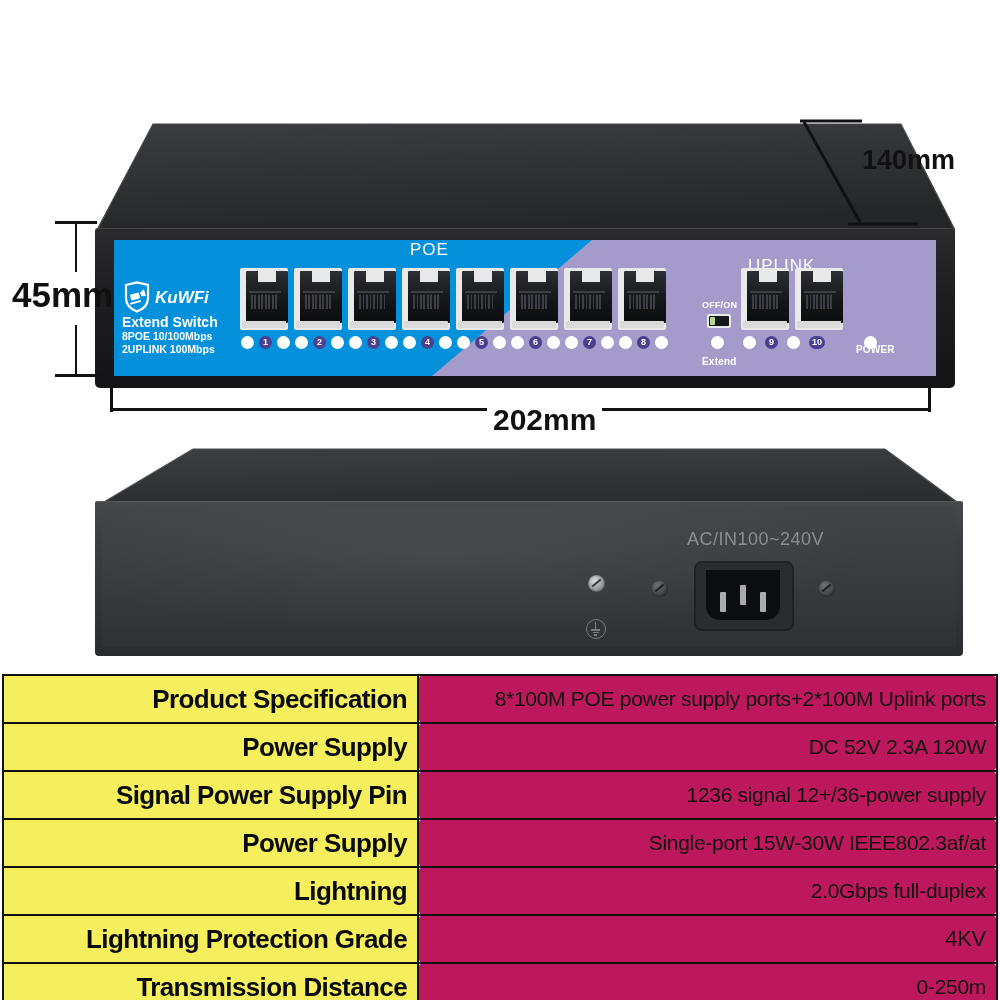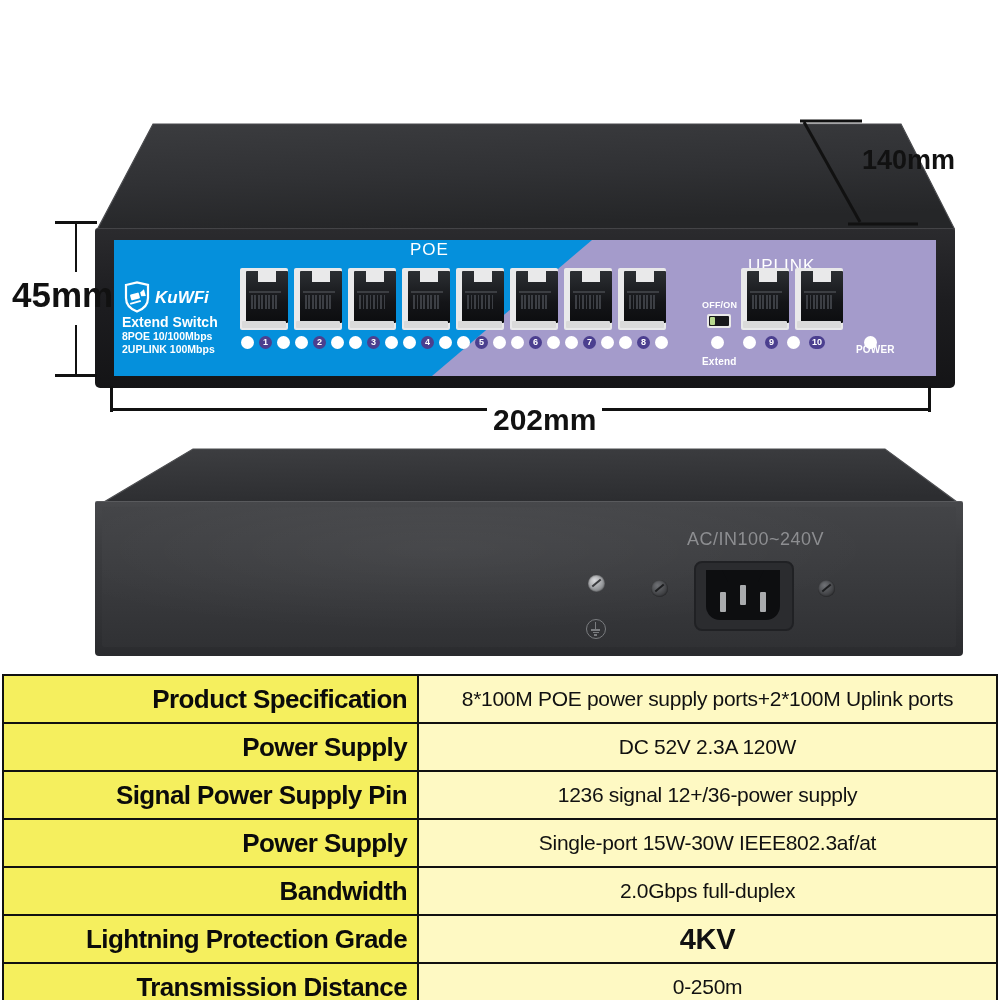--- a/index.html
+++ b/index.html
@@ -202,27 +202,28 @@
   #spec-table td.k{
     width:393px;
     background:#F5EF5E;
     font-weight:bold;
     font-size:26px;
     color:#0b0b0b;
     letter-spacing:-0.6px;
     text-align:right;
   }
   #spec-table td.v{
-    background:#fef9c3;
-    text-align:center;
+    background:#be185d;
+    text-align:right;
     font-size:21px;
     color:#111;
     letter-spacing:-0.3px;
-  }
-  #spec-table td.v.bold{font-weight:bold;font-size:29px;}
+    border-radius:6px;
+  }
+  #spec-table td.v.bold{font-weight:normal;font-size:22px;}
 </style>
 </head>
 <body>
 
 <div class="stage">
 
 
   <div id="front-unit">
 
     <div id="front-top">
@@ -470,21 +471,21 @@
       </tr>
       <tr>
         <td class="k">Signal Power Supply Pin</td>
         <td class="v">1236 signal 12+/36-power supply</td>
       </tr>
       <tr>
         <td class="k">Power Supply</td>
         <td class="v">Single-port 15W-30W IEEE802.3af/at</td>
       </tr>
       <tr>
-        <td class="k">Bandwidth</td>
+        <td class="k">Lightning</td>
         <td class="v">2.0Gbps full-duplex</td>
       </tr>
       <tr>
         <td class="k">Lightning Protection Grade</td>
         <td class="v bold">4KV</td>
       </tr>
       <tr>
         <td class="k">Transmission Distance</td>
         <td class="v">0-250m</td>
       </tr>

